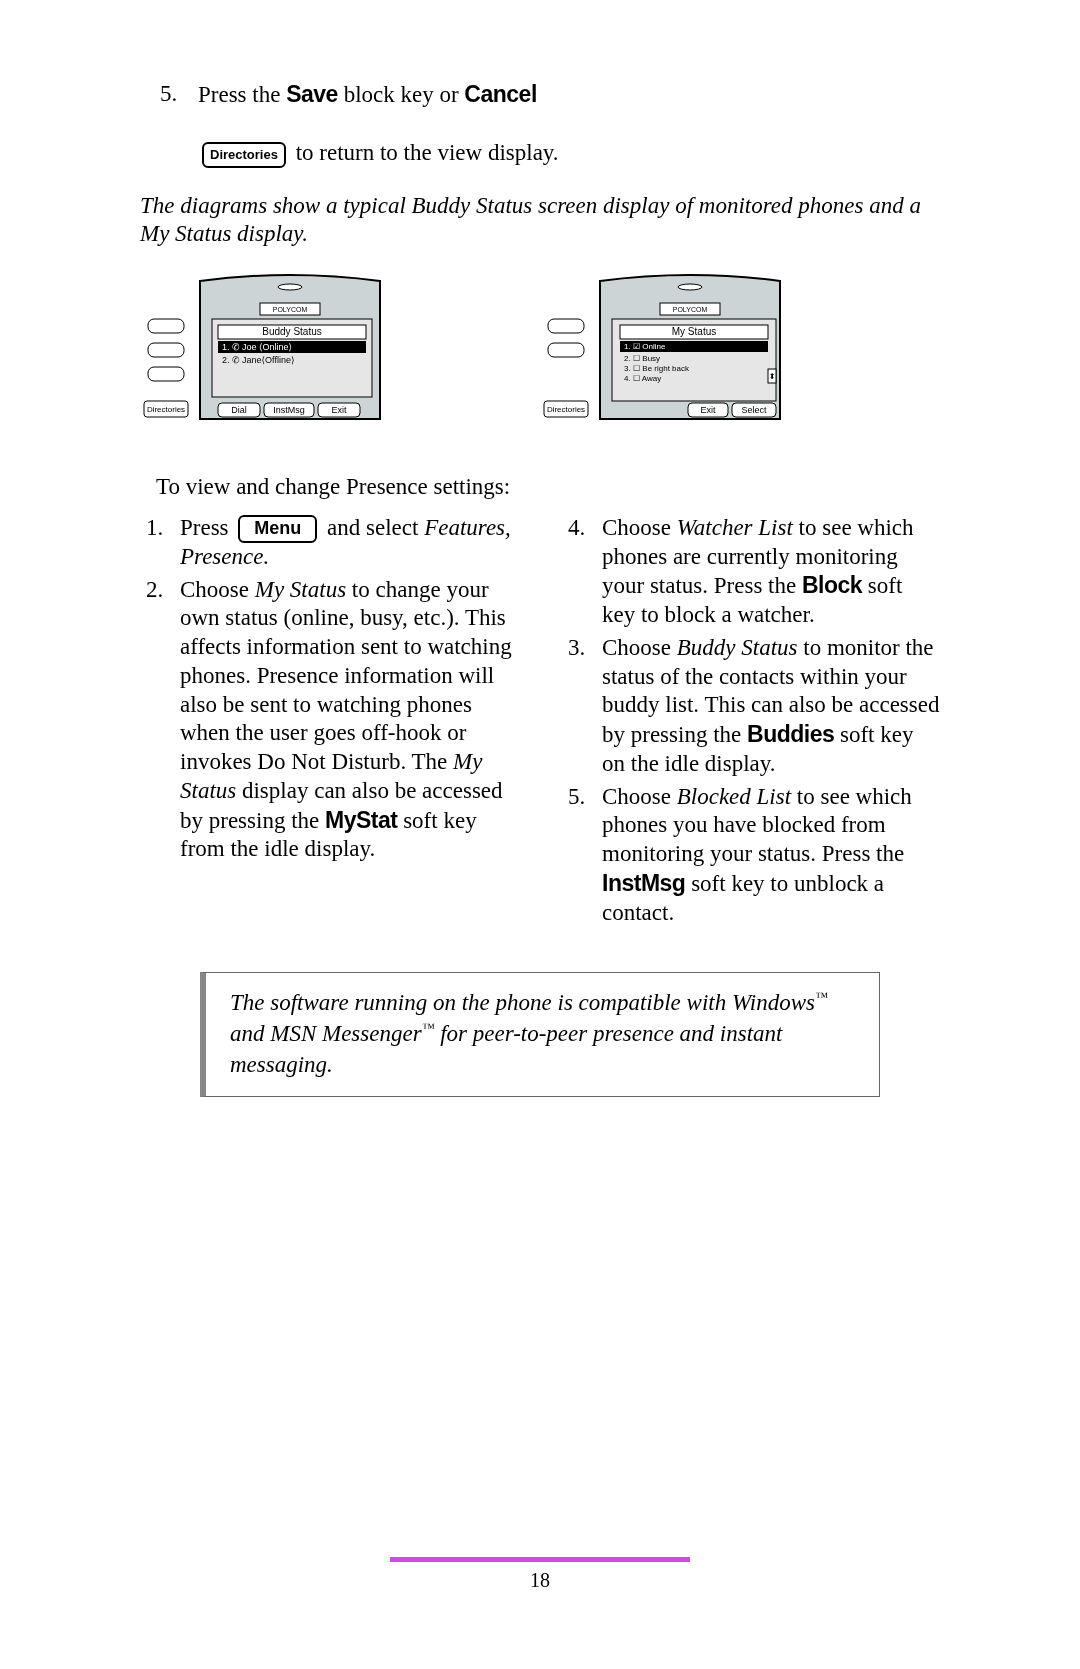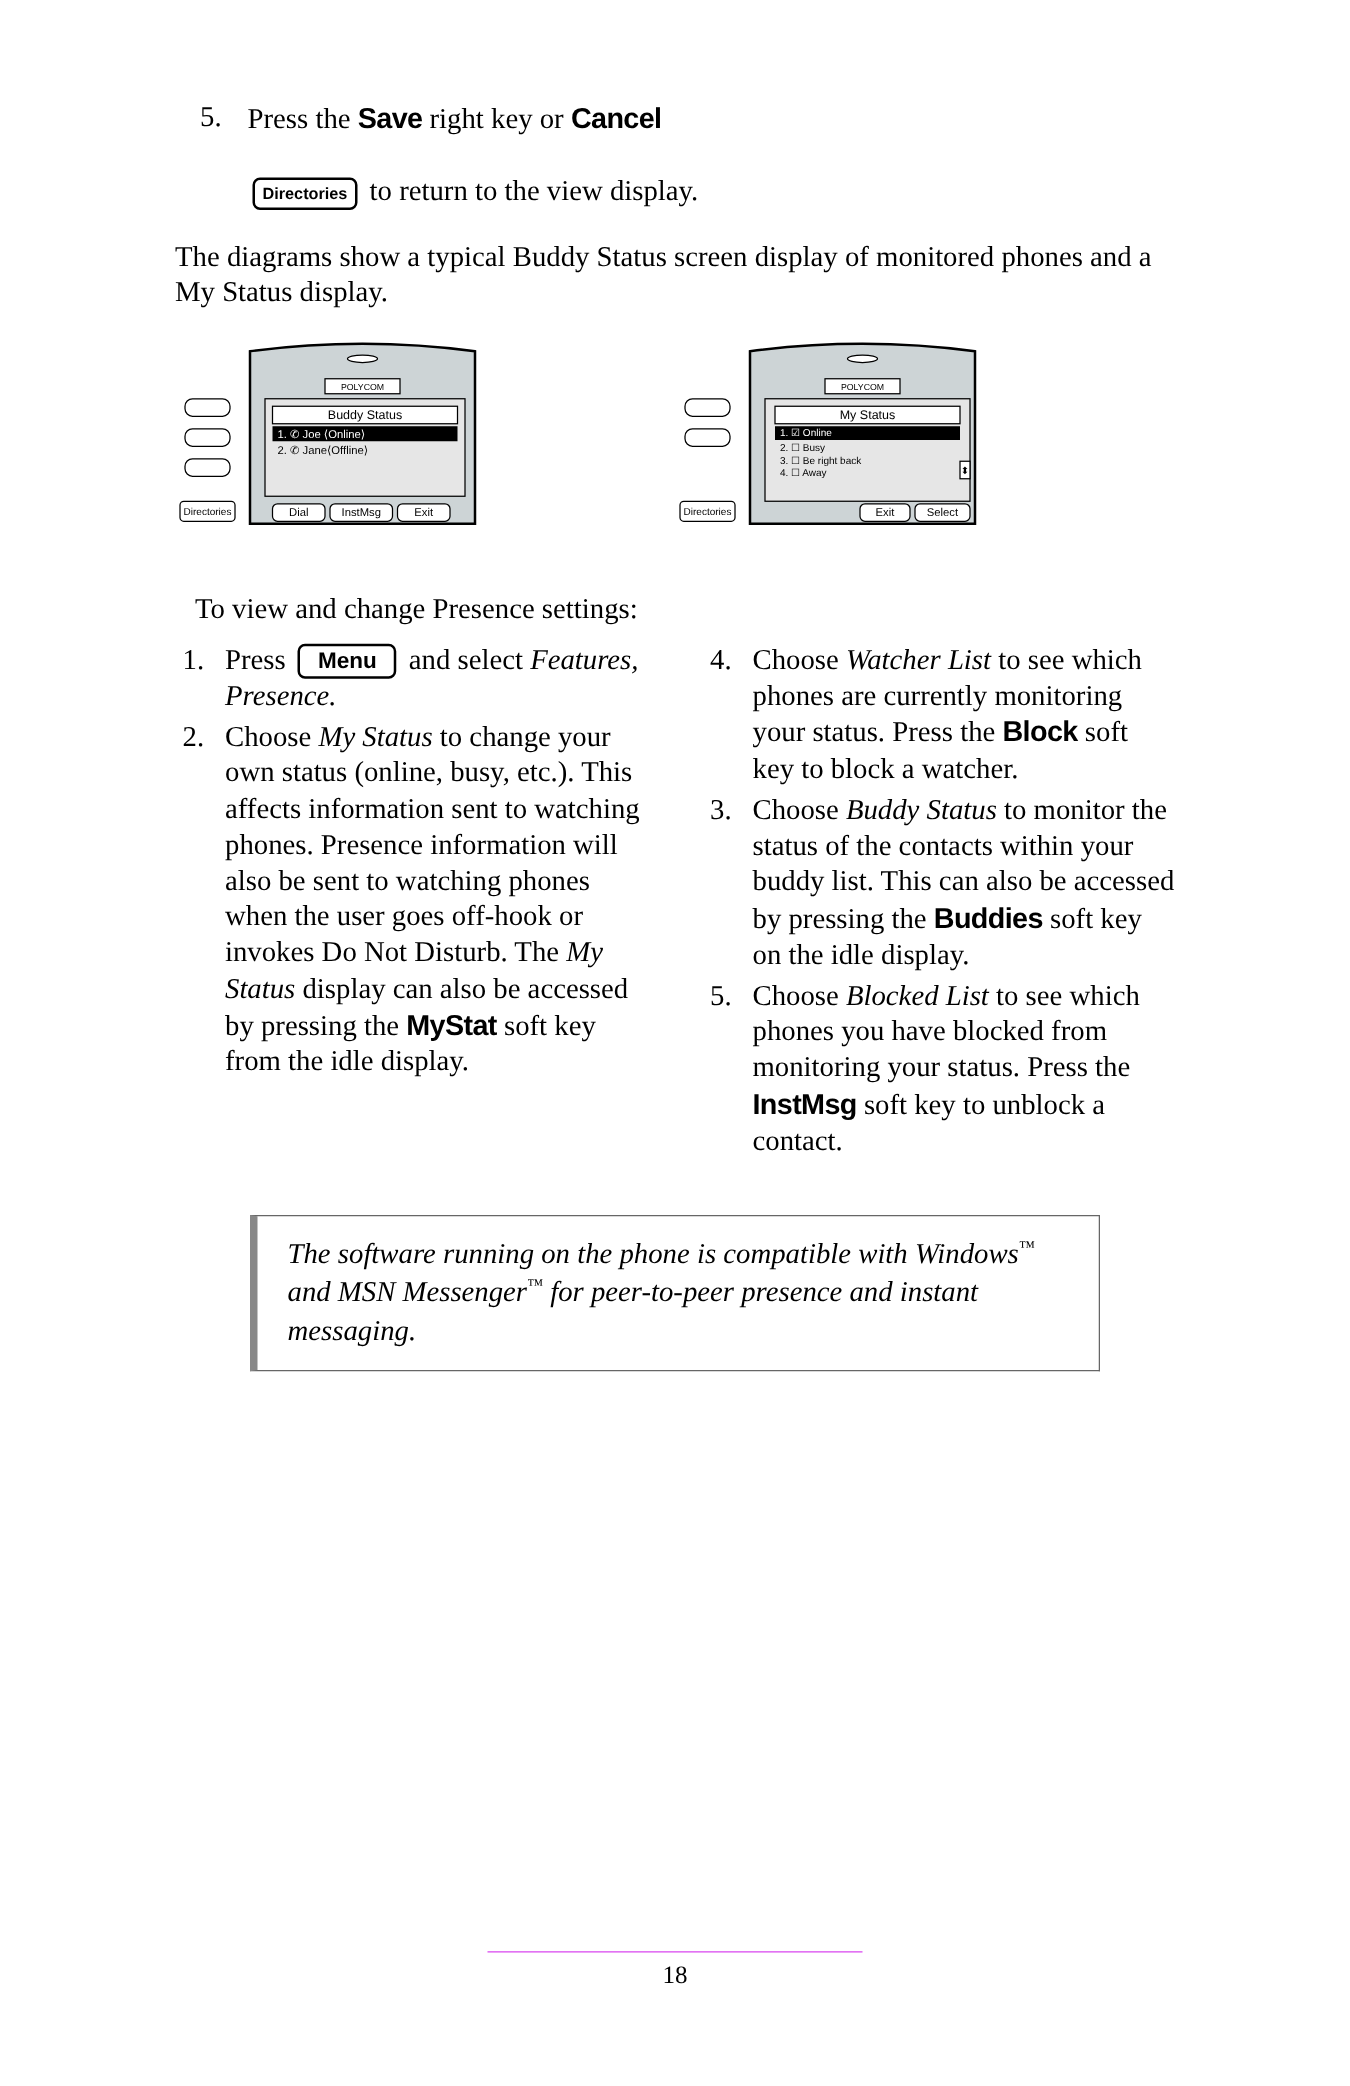--- a/index.html
+++ b/index.html
@@ -49,20 +49,21 @@
     padding-left: 58px;
   }
   ol.top-list > li::before {
     content: attr(data-marker);
     position: absolute;
     left: 20px;
     top: 0;
   }
   .para {
     margin: 8px 0 20px 0;
+    font-style: italic;
   }
   .diagrams {
     display: flex;
     gap: 100px;
     margin: 8px 0 44px 0;
   }
   .phone {
     width: 300px;
     height: 160px;
   }
@@ -103,36 +104,36 @@
     font-style: italic;
     line-height: 1.35;
   }
   .tm { font-size: 13px; vertical-align: super; font-style: italic; }
   .footer-rule {
     position: absolute;
     left: 50%;
     bottom: 76px;
     transform: translateX(-50%);
     width: 300px;
-    border-top: 1px solid #d946ef;
+    border-top: 5px solid #d946ef;
     text-align: center;
     font-size: 20px;
     padding-top: 6px;
   }
   
   .svg-label { font-family: Arial, Helvetica, sans-serif; }
 </style>
 </head>
 <body>
 
 <div class="page">
 
   <ol class="top-list">
     <li data-marker="5.">
-      <span>Press the </span><span class="condensed-bold">Save</span><span> right key or </span><span class="condensed-bold">Cancel</span><br>
+      <span>Press the </span><span class="condensed-bold">Save</span><span> block key or </span><span class="condensed-bold">Cancel</span><br>
       <br>
       <span class="key-btn small">Directories</span><span> to return to the view display.</span>
     </li>
   </ol>
 
   <p class="para">The diagrams show a typical Buddy Status screen display of monitored phones and a My Status display.</p>
 
   <div class="diagrams">
 
     <svg class="phone" viewBox="0 0 300 160">

